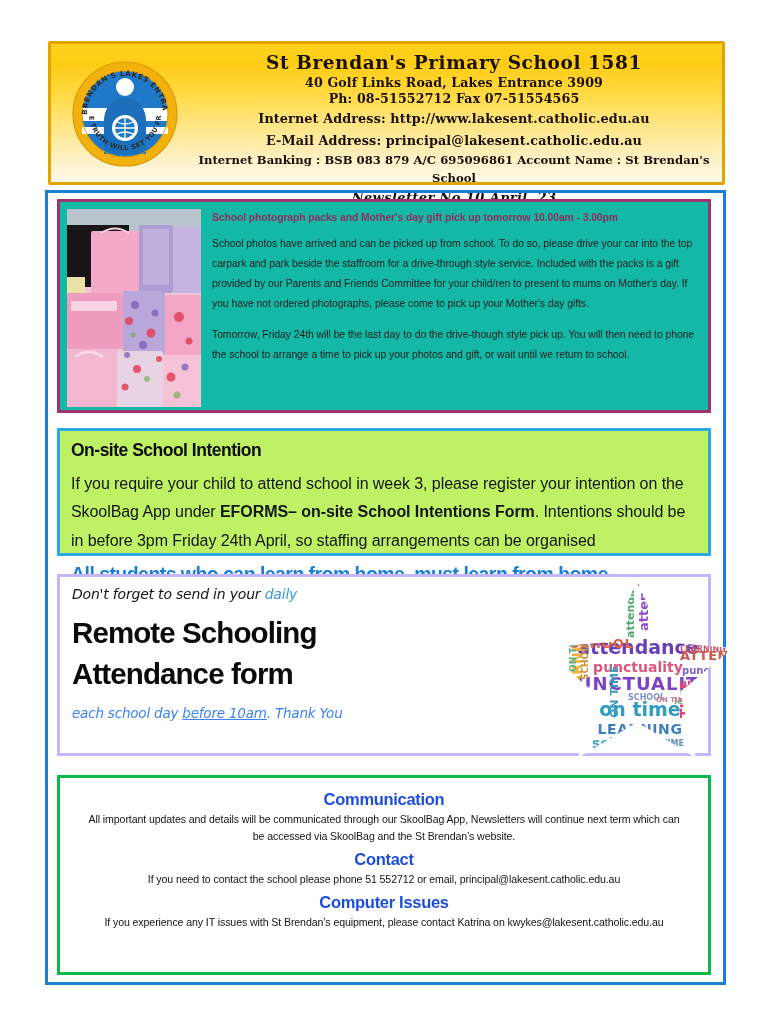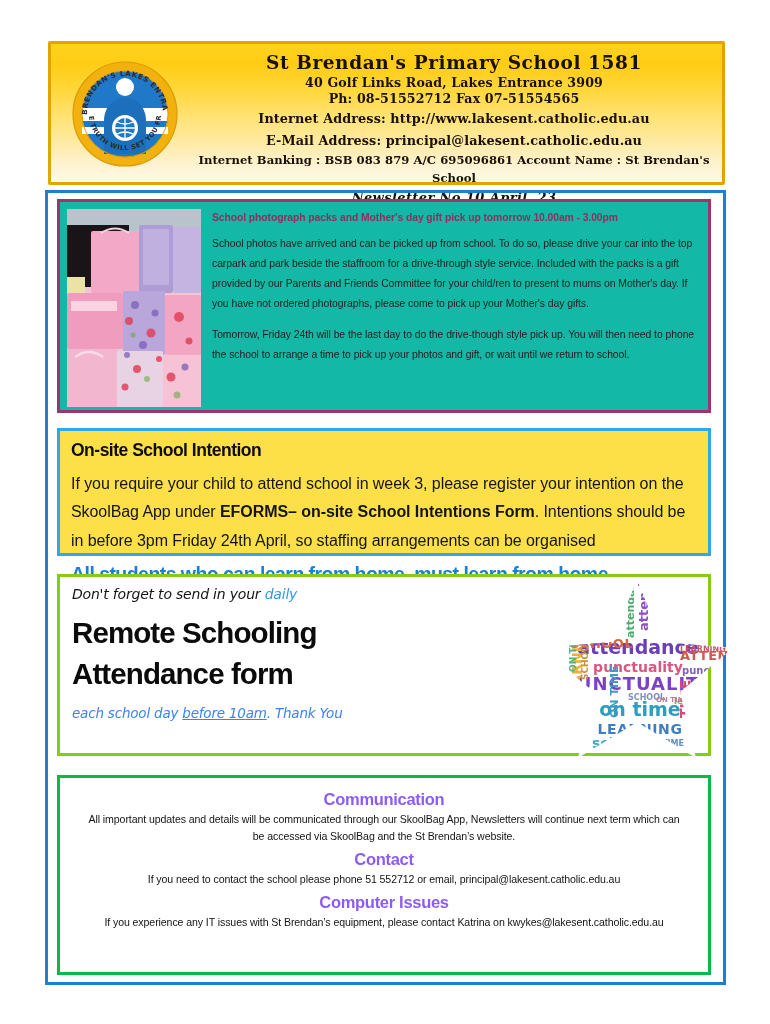--- a/index.html
+++ b/index.html
@@ -113,21 +113,21 @@
     margin: 0 0 11px 0;
     letter-spacing: -0.05px;
   }
 
   
   .box-intent {
     position: absolute;
     left: 57px; top: 428px;
     width: 654px; height: 128px;
     border: 3px solid #2fa8e8;
-    background: #fde047;
+    background: #bef264;
     padding: 8px 11px 0 11px;
   }
   .intent-title {
     font-size: 17.5px; font-weight: 700;
     color: #0d0d0d;
     letter-spacing: -0.5px;
     margin: 1px 0 9px 0;
   }
   .intent-body {
     font-size: 16px;
@@ -142,21 +142,21 @@
     color: #1b7fd4;
     letter-spacing: -0.55px;
     margin-top: 8px;
   }
 
   
   .box-remote {
     position: absolute;
     left: 57px; top: 574px;
     width: 654px; height: 182px;
-    border: 3px solid #84cc16;
+    border: 3px solid #c4b5fd;
     background: #fff;
   }
   .remote-text {
     position: absolute;
     left: 12px; top: 9px;
     width: 430px;
   }
   .remote-line1 {
     font-family: "DejaVu Sans", sans-serif;
     font-size: 14px;
@@ -192,21 +192,21 @@
     position: absolute;
     left: 57px; top: 775px;
     width: 654px; height: 200px;
     border: 3px solid #0cb84b;
     background: #fff;
     text-align: center;
     padding-top: 12px;
   }
   .comm-h {
     font-size: 16.5px; font-weight: 700;
-    color: #8b5cf6;
+    color: #1d4ed8;
     letter-spacing: -0.3px;
     margin: 0 0 2px 0;
   }
   .comm-p {
     font-size: 10.6px;
     color: #141414;
     line-height: 1.62;
     margin: 0 auto 5px auto;
     width: 600px;
     letter-spacing: -0.1px;

